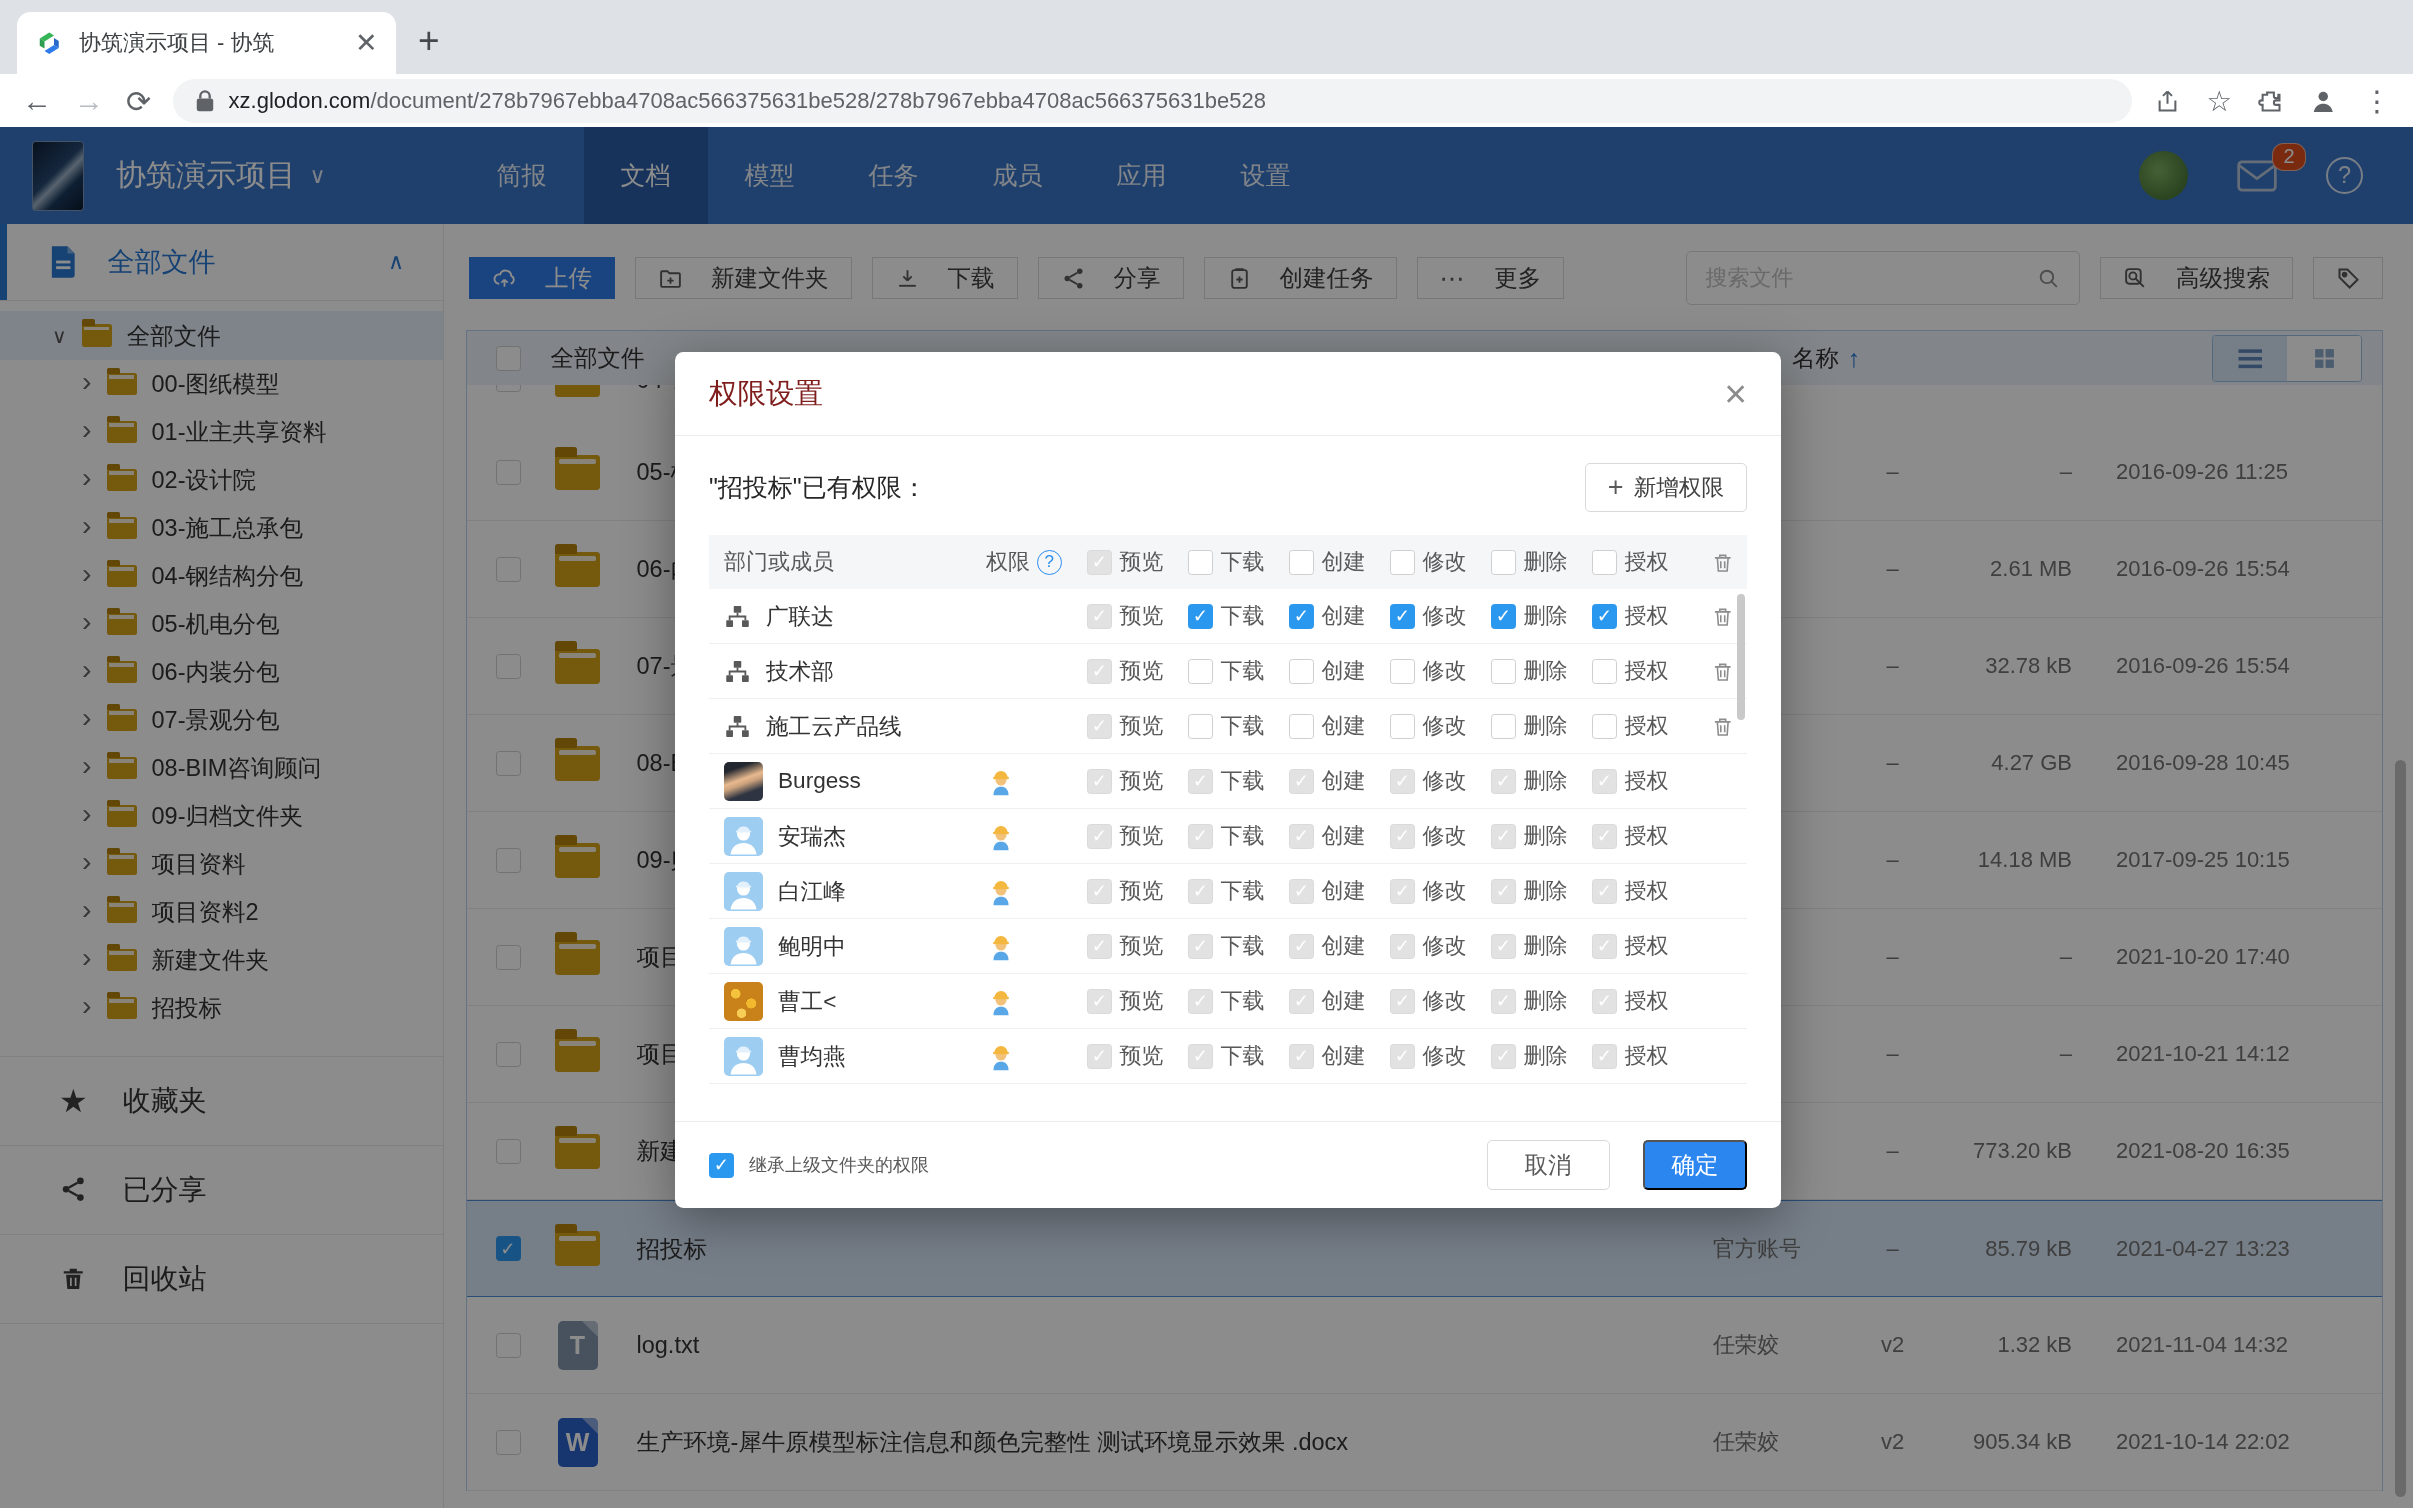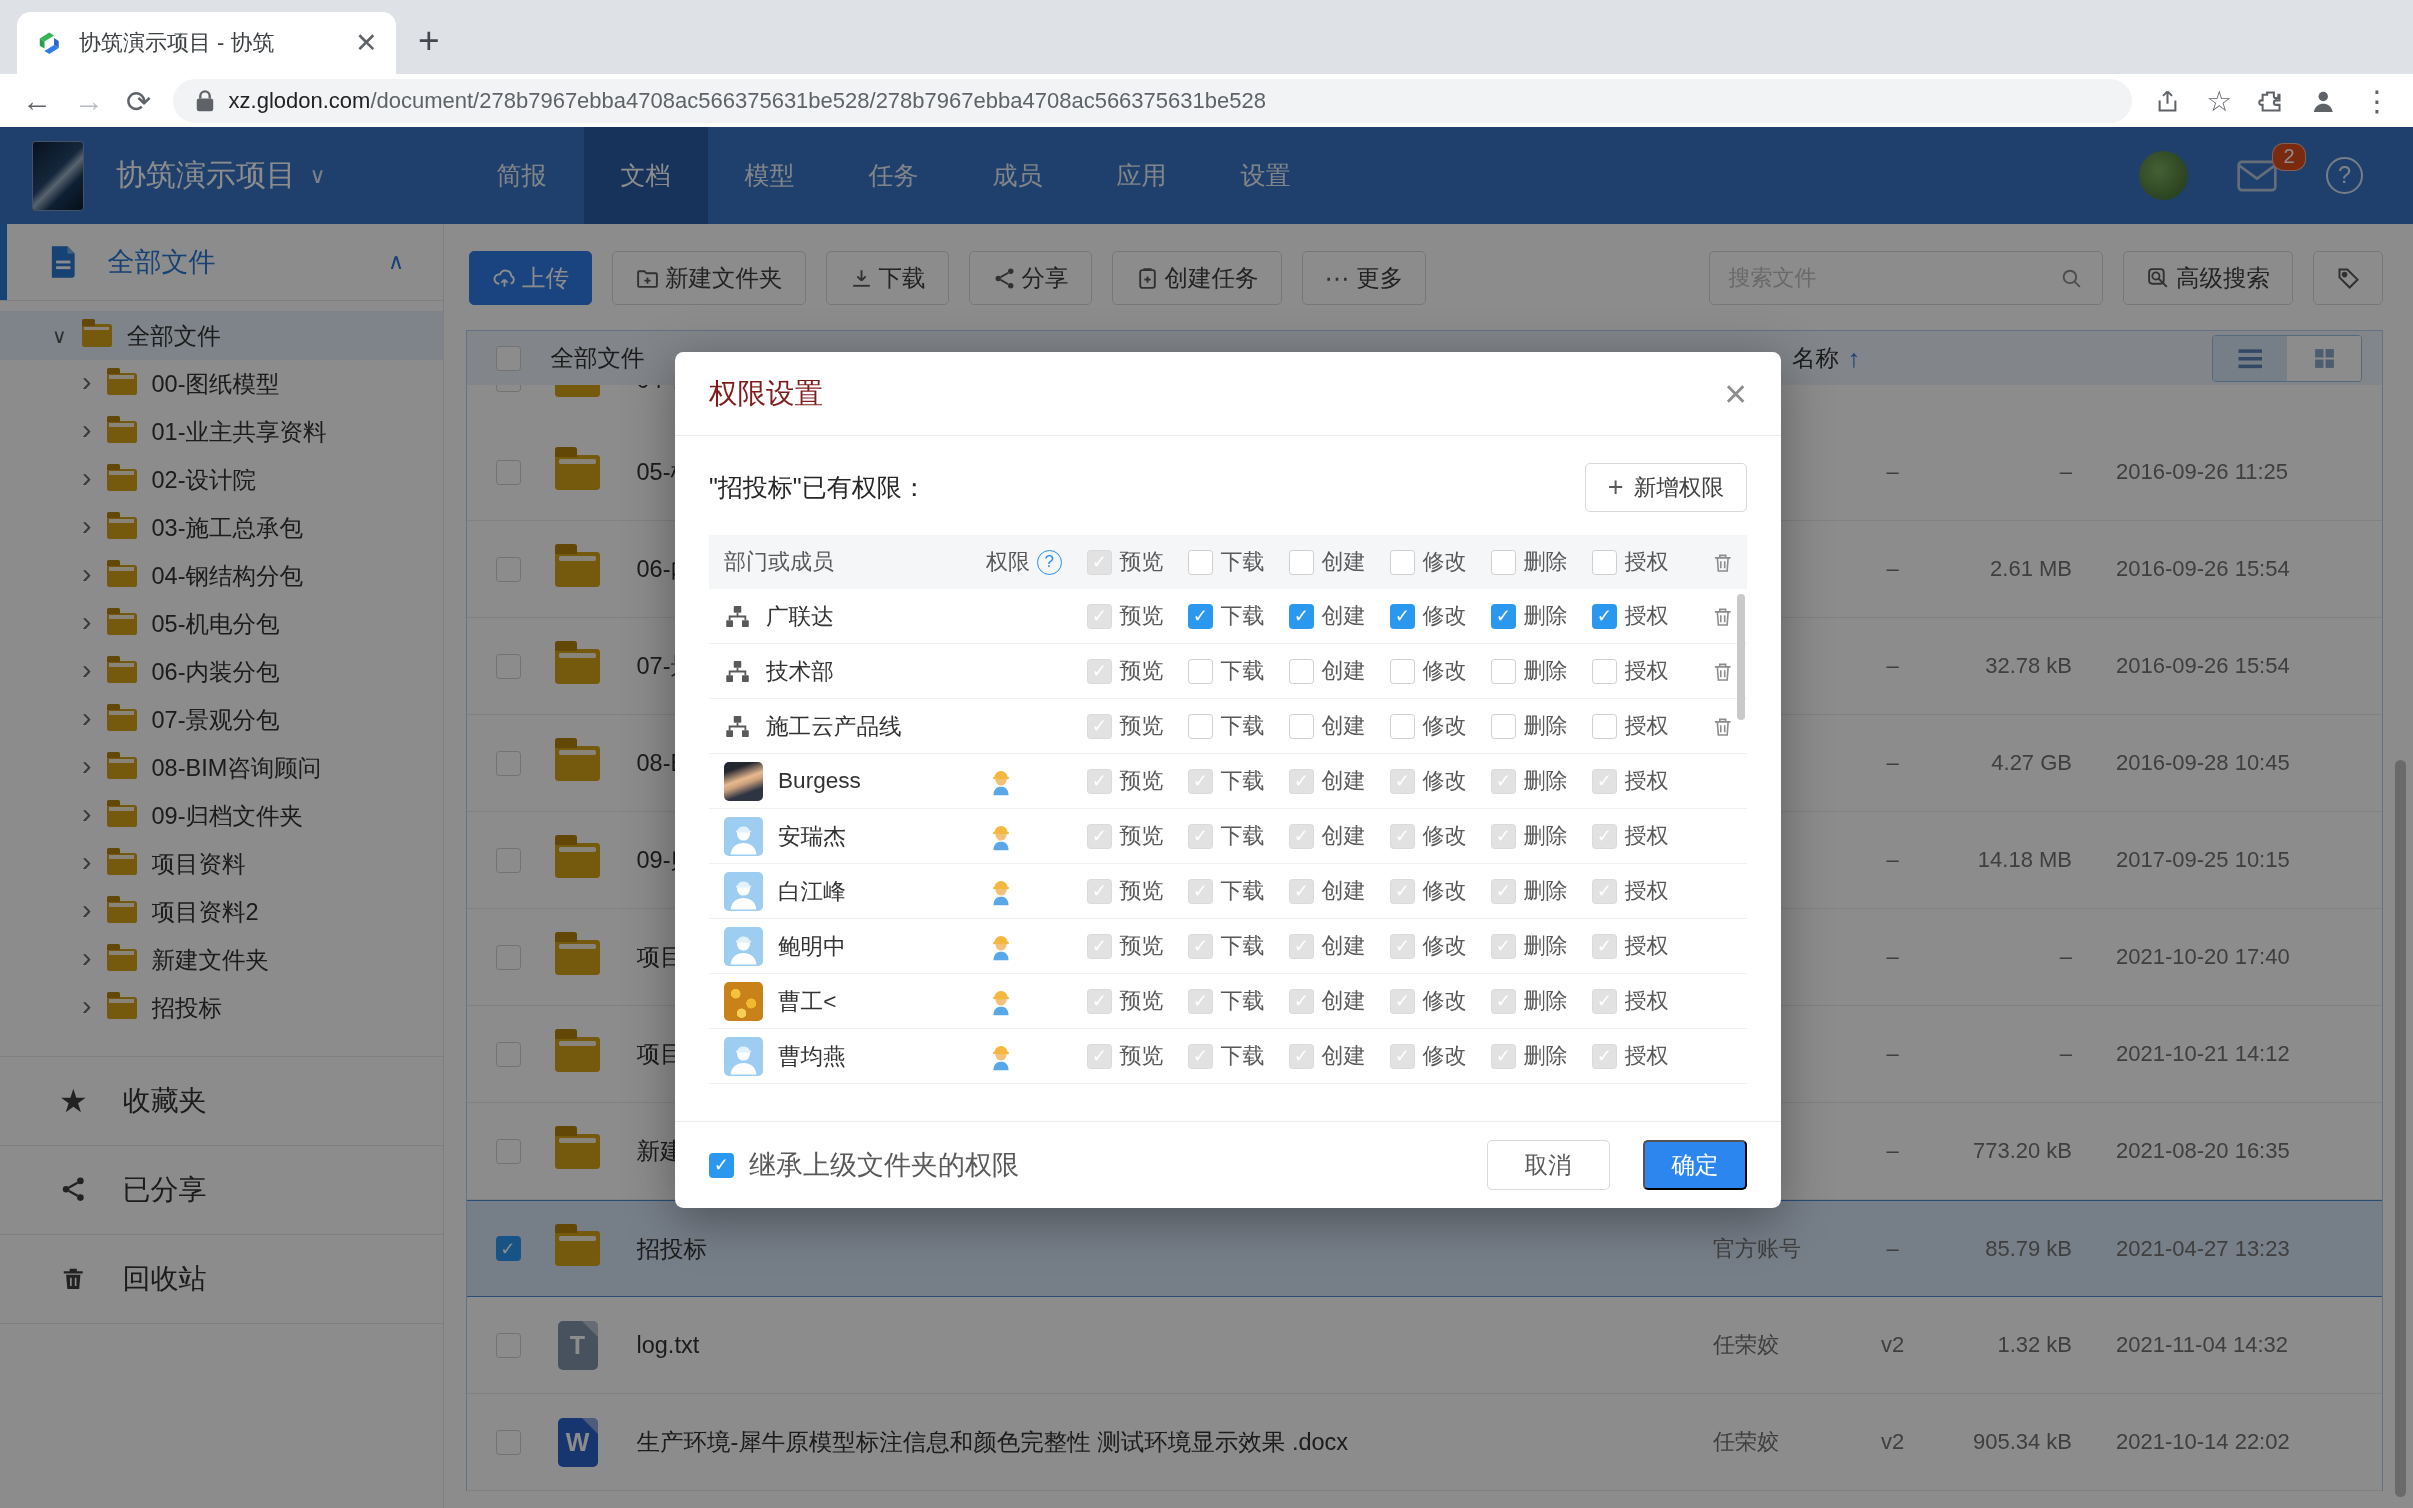--- a/index.html
+++ b/index.html
@@ -57,22 +57,22 @@
   .fold-sm::before { content:""; position:absolute; top:-5px; left:0; width:13.4px; height:6.7px; background:#b2820e; border-radius:1.7px 1.7px 0 0; }
   .fold-sm::after { content:""; position:absolute; top:2.5px; left:2.5px; right:2.5px; height:3.4px; background:rgba(255,255,255,.85); }
   .sb-sep { border-top:0.8px solid #e9e9e9; margin-top:23.5px; }
   .sb-bottom-item { height:89px; display:flex; align-items:center; gap:35px; padding-left:59px; border-bottom:0.8px solid #e9e9e9; }
   .sb-bottom-label { font-size:28px; color:#333; }
   .star-glyph { font-size:32px; color:#3f3f3f; }
 
   
   .content { flex:1; position:relative; background:#fff; }
   .toolbar { display:flex; align-items:center; gap:20px; padding:27px 30px 22px 25px; }
-  .tbtn { height:54px; border:0.8px solid #d9d9d9; border-radius:5px; background:#fff; display:flex; align-items:center;
-          gap:5px; padding:0 22px; font-size:23.5px; color:#404040; }
+  .tbtn { height:42px; border:0.8px solid #d9d9d9; border-radius:0; background:#fff; display:flex; align-items:center;
+          gap:28px; padding:0 22px; font-size:23.5px; color:#404040; }
   .tbtn.primary { background:#2f7ce8; border-color:#2f7ce8; color:#fff; }
   .dots { font-size:25px; letter-spacing:1.7px; color:#595959; }
   .searchbox { margin-left:auto; width:394px; height:54px; border:0.8px solid #d9d9d9; border-radius:5px;
                display:flex; align-items:center; padding:0 18.4px; gap:10px; }
   .searchbox .ph { flex:1; font-size:22px; color:#bfbfbf; }
   .tagbtn { width:70px; justify-content:center; padding:0; }
 
   .list { margin:3.4px 30px 0 22px; border:0.8px solid #b7d0ec; border-bottom:none; }
   .list-head { height:54px; background:#edf3fa; display:flex; align-items:center; padding:0 20px 0 28.5px; }
   .lh-label { font-size:23.5px; color:#333; margin-left:30px; }
@@ -134,21 +134,21 @@
   .c-perm { width:101px; flex:none; display:flex; align-items:center; gap:7.5px; font-size:22px; color:#595959; }
   .c-del { width:59px; flex:none; display:flex; justify-content:center; }
   .av { width:39px; height:39px; border-radius:5px; flex:none; overflow:hidden; }
   .av.photo-dark { background:linear-gradient(160deg,#23272f 20%,#e8b98f 45%,#caa17c 55%,#2e3442 75%); }
   .av.photo-flower { background:radial-gradient(circle at 30% 30%,#f5c33b 12%,transparent 13%),
                      radial-gradient(circle at 70% 55%,#f2b92f 14%,transparent 15%),
                      radial-gradient(circle at 45% 80%,#f7cd55 12%,transparent 13%),#c9821a; }
   .mt-scroll { position:absolute; right:-22px; top:59px; width:8.4px; height:126px; background:#c9c9c9; border-radius:4.2px; }
   .m-foot { position:absolute; left:0; right:0; bottom:0; height:87px; border-top:0.8px solid #ececec;
             display:flex; align-items:center; padding:0 34px; gap:15px; }
-  .m-foot .lbl { font-size:27px; color:#595959; }
+  .m-foot .lbl { font-size:18px; color:#595959; }
   .m-btn { height:50px; border-radius:5px; font-size:23.5px; display:flex; align-items:center; justify-content:center; }
   .m-cancel { width:123px; border:0.8px solid #d9d9d9; background:#fff; color:#595959; margin-left:auto; }
   .m-ok { width:104px; background:#2b86f0; color:#fff; margin-left:18.4px; }
   svg { display:block; }
 </style>
 </head>
 <body>
 
 <div class="tabstrip">
   <div class="tab">

